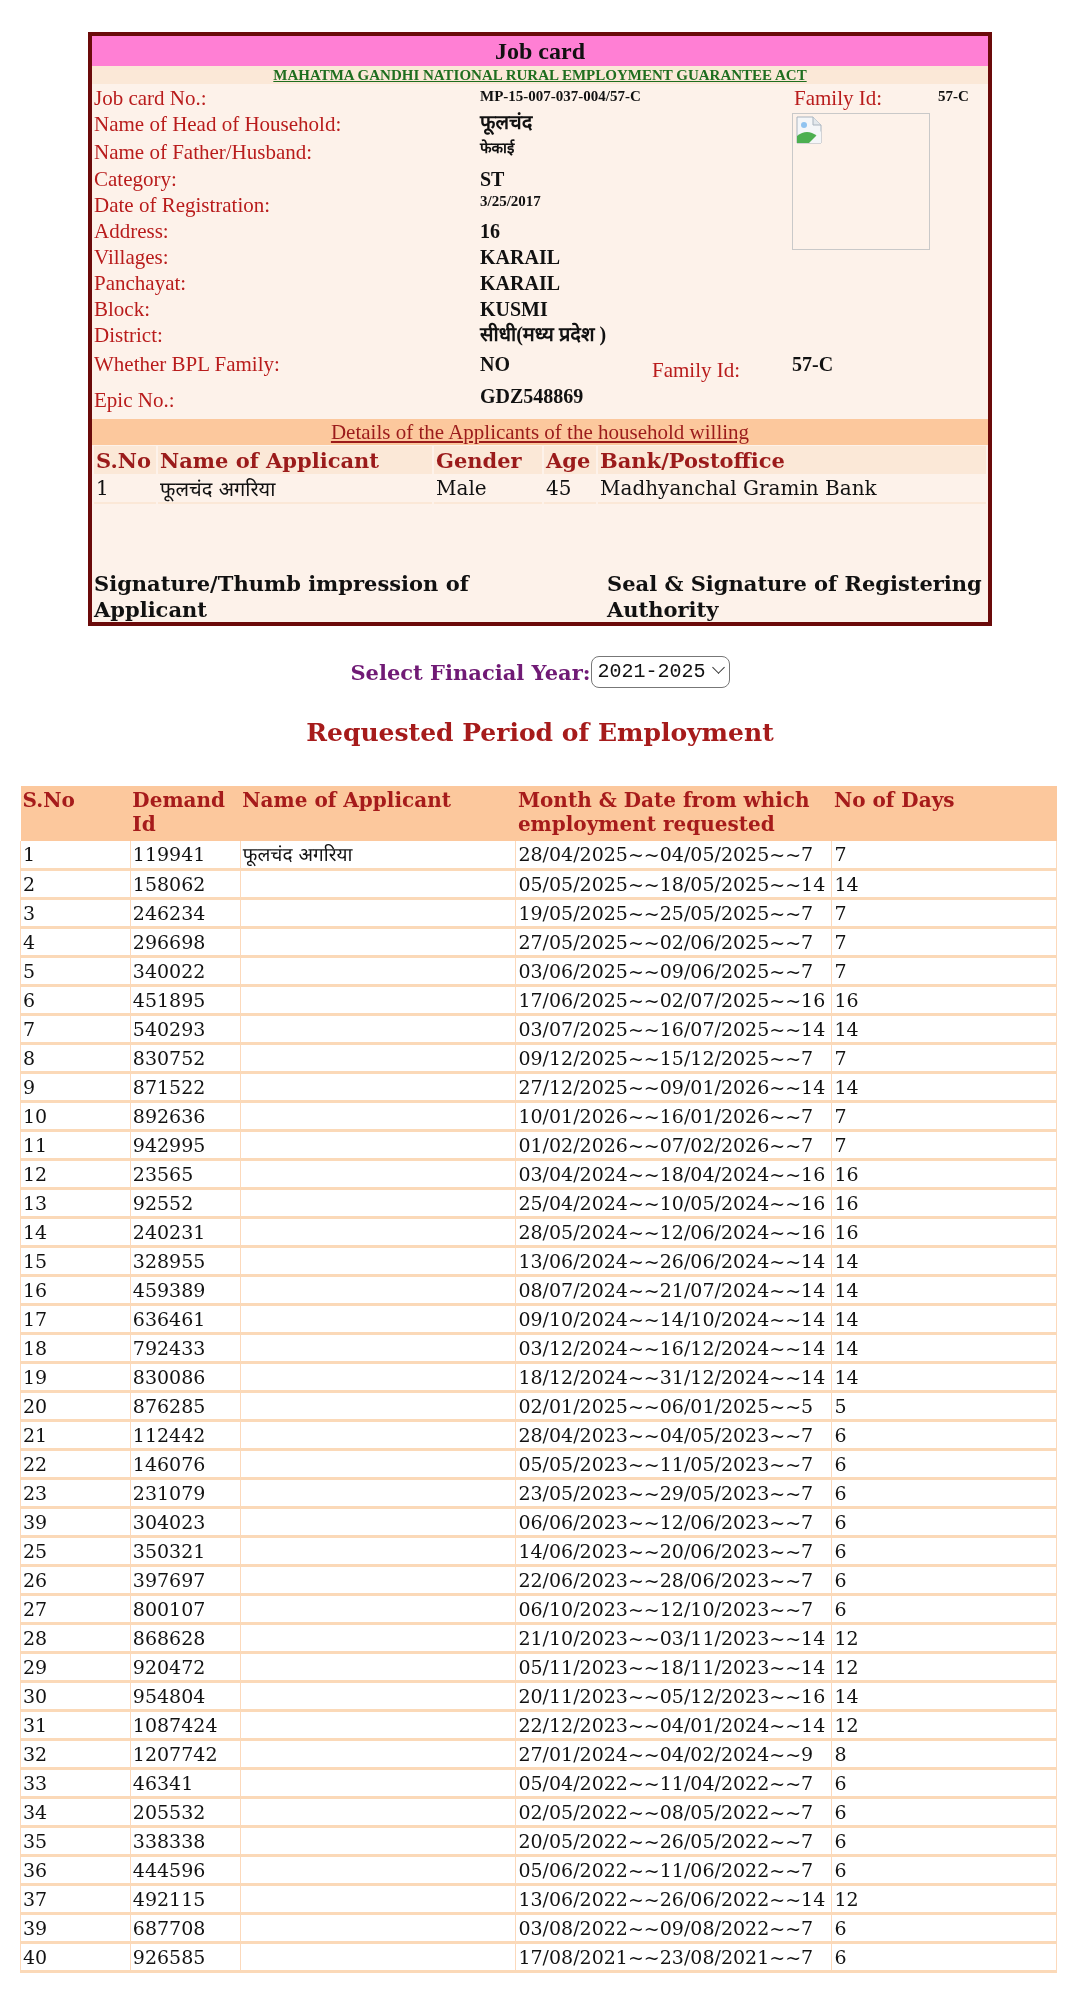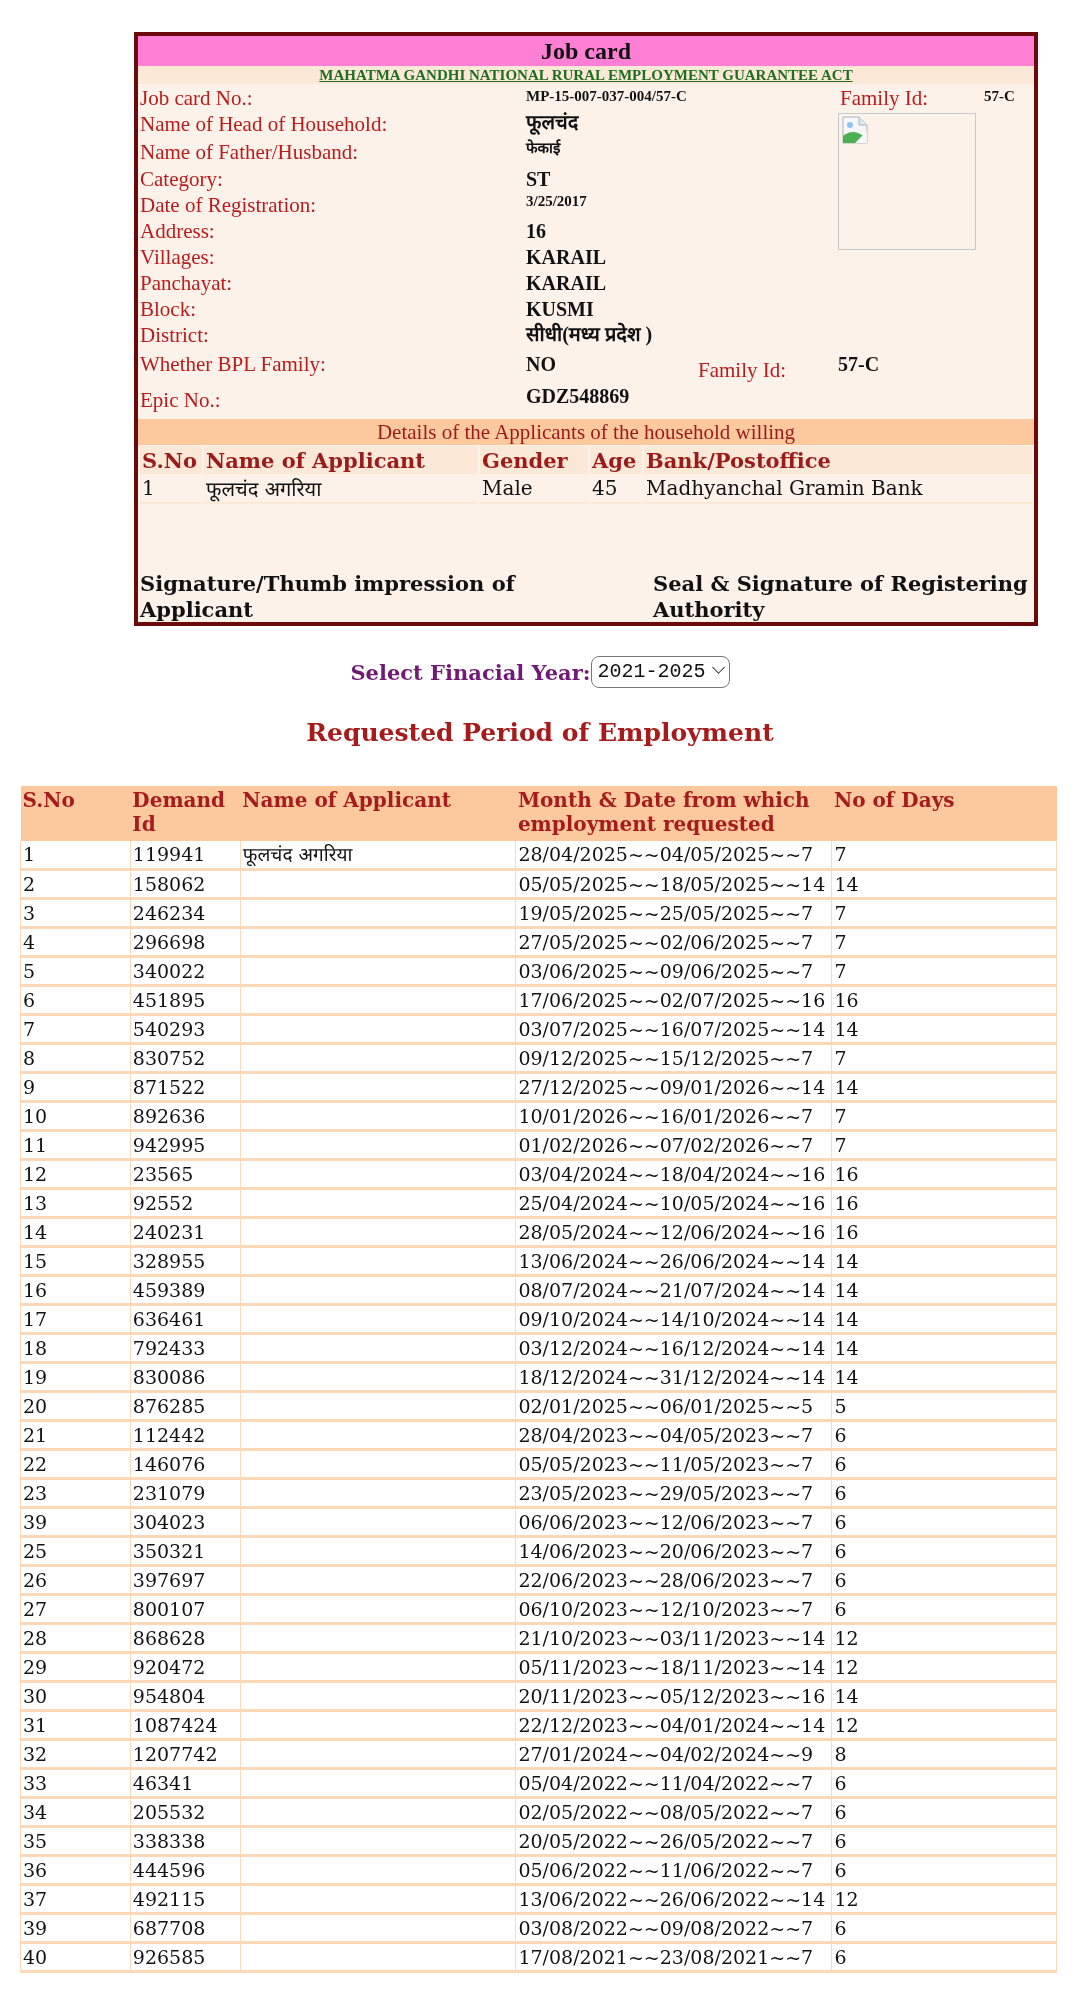--- a/index.html
+++ b/index.html
@@ -1,41 +1,41 @@
 <!DOCTYPE html>
 <html><head>
   <meta charset="utf-8">
   <style>
     * { box-sizing: border-box; margin: 0; padding: 0; }
     html, body { background: #ffffff; width: 1080px; }
     body { font-family: "DejaVu Serif", "Liberation Serif", serif; color: #000; position: relative; height: 2011px; overflow: hidden; }
 
     .card {
       position: absolute; left: 88px; top: 32px; width: 904px; height: 594px;
-      border: 4px solid #6b0a0a; background: #fdf2ea; margin-left: 46px;
+      border: 4px solid #6b0a0a; background: #fdf2ea;
     }
     .card-title {
       background: #ff7fd4; height: 30px; text-align: center;
       font-family: "Liberation Serif", serif; font-weight: bold; font-size: 24px; line-height: 30px; color: #111;
     }
     .card-subtitle {
       background: #fbe8d7; height: 18px; text-align: center;
       font-family: "Liberation Serif", serif; font-weight: bold; font-size: 15px; line-height: 18px;
       color: #1f6e1f; text-decoration: underline;
     }
     .field { position: absolute; left: 2px; font-family: "Liberation Serif", serif; font-size: 21px; color: #b91c1c; line-height: 24px; }
     .val { position: absolute; left: 388px; font-family: "Liberation Serif", serif; font-weight: bold; font-size: 20px; color: #111; line-height: 24px; }
     .val.small { font-size: 15px; }
     .photo { position: absolute; left: 700px; top: 77px; width: 138px; height: 137px; border: 1.5px solid #c9c9c9; }
     .photo-icon { position: absolute; left: 2px; top: 2px; width: 28px; height: 28px; }
 
     .details-bar {
       position: absolute; left: 0; top: 383px; width: 896px; height: 26px; background: #fcc89d;
       text-align: center; font-family: "Liberation Serif", serif; font-size: 21px; line-height: 26px;
-      color: #9b1b1b; 
+      color: #9b1b1b; text-decoration: underline;
     }
     .app-table { position: absolute; left: 0; top: 410px; width: 896px; border-collapse: separate; border-spacing: 2px 0; }
     .app-table th { background: #fbe8d7; text-align: left; font-weight: bold; color: #9b1b1b; font-size: 21px; height: 28px; padding: 0 2px; }
     .app-table td { background: #fdf2ea; text-align: left; font-size: 20px; height: 30px; padding: 0 2px; color: #111; border-bottom: 2px solid #fbe8d7; }
     .sign { position: absolute; font-weight: bold; font-size: 21px; line-height: 26px; color: #111; font-family: "DejaVu Serif", serif; }
 
     .fy { position: absolute; top: 656px; left: 0; width: 1080px; text-align: center; }
     .fy-label { font-weight: bold; font-size: 21px; color: #701a75; vertical-align: middle; }
     .fy-select {
       display: inline-block; vertical-align: middle; border: 1.5px solid #777; border-radius: 8px;

